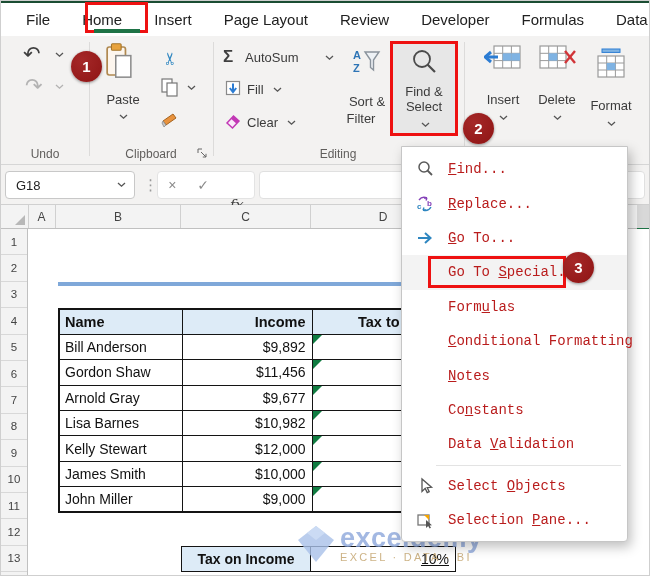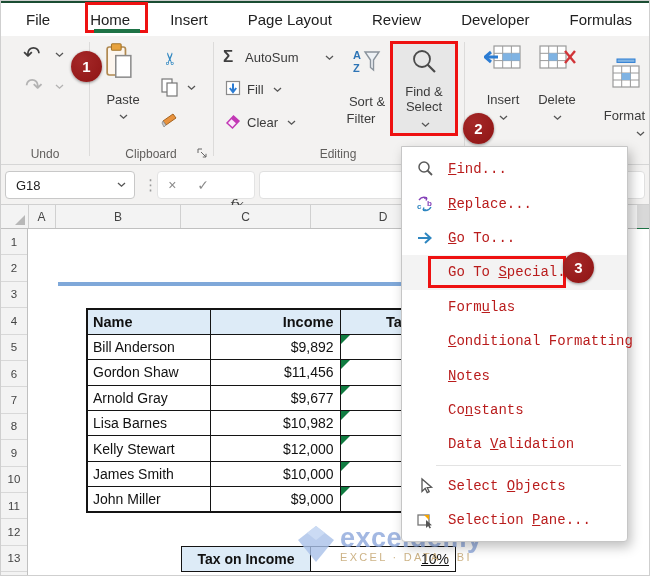--- a/index.html
+++ b/index.html
@@ -2,21 +2,21 @@
 <html><head>
 <meta charset="utf-8">
 <style>
   html,body{margin:0;padding:0;background:#fff;}
   #app{position:relative;width:650px;height:576px;font-family:"Liberation Sans",sans-serif;
        background:#fff;overflow:hidden;border:1px solid #cfcfcf;box-sizing:border-box;}
   .abs{position:absolute;}
   
   #topline{left:0;top:0;width:650px;height:2px;background:#1b4d33;}
   #tabbar{left:0;top:2px;width:650px;height:33px;background:#fff;display:flex;align-items:center;
-          padding-left:25px;gap:40px;box-sizing:border-box;}
+          padding-left:25px;gap:32px;box-sizing:border-box;}
   .tab{font-size:15px;color:#212121;white-space:nowrap;}
   
   #ribbon{left:0;top:35px;width:650px;height:129px;background:#f3f2f1;border-bottom:1px solid #d6d6d6;box-sizing:border-box;}
   .vsep{position:absolute;top:6px;bottom:8px;width:1px;background:#dcdbda;}
   .grplabel{position:absolute;bottom:4px;left:0;right:0;text-align:center;font-size:12px;color:#605e5c;}
   .rlabel{font-size:13px;color:#3b3b3b;white-space:nowrap;}
   .glyph{color:#3f3f3f;}
   .grp{position:absolute;top:0;height:129px;}
   #grp-undo{left:0;width:88px;}
   #grp-clip{left:88px;width:124px;}
@@ -51,21 +51,21 @@
   #corner .tri{position:absolute;right:3px;bottom:3px;width:0;height:0;border-left:10px solid transparent;border-bottom:10px solid #b8b8b8;}
   #ghdr{position:absolute;left:636px;top:0;width:14px;height:23px;background:#d8d8d8;border-bottom:3px solid #1e7346;box-sizing:content-box;}
   #rowhdrs{left:0;top:228px;width:27px;height:348px;background:#f3f3f3;border-right:1px solid #c0c0c0;box-sizing:border-box;}
   .rowhdr{position:absolute;left:0;width:26px;height:26px;border-bottom:1px solid #d8d8d8;font-size:11.5px;color:#444;
           display:flex;align-items:center;justify-content:center;}
   #sheet{left:27px;top:228px;width:623px;height:348px;background:#fff;}
   
   #title-cell{position:absolute;left:30px;top:27px;width:398px;height:26px;background:#fff2cc;
       display:flex;align-items:center;justify-content:center;font-weight:bold;font-size:15.5px;color:#44546a;}
   #title-underline{position:absolute;left:30px;top:53px;width:398px;height:4px;background:#7fa8d9;}
-  #dtable{position:absolute;left:30px;top:79px;border-collapse:collapse;margin-left:28px;}
+  #dtable{position:absolute;left:30px;top:79px;border-collapse:collapse;}
   #dtable th,#dtable td{border:1px solid #141414;height:25.4px;padding:0;font-size:14px;color:#111;box-sizing:border-box;}
   #dtable th{background:#ddebf7;font-weight:bold;font-size:14.5px;}
   #dtable{border:2px solid #141414;}
   #dtable .cname{width:123px;text-align:left;padding-left:5px;}
   #dtable .cval{width:130px;text-align:right;padding-right:6px;}
   #dtable .cblank{width:145px;position:relative;}
   #dtable th.cblank{text-align:center;padding-left:10px;}
   .greentri{position:absolute;left:0;top:0;width:0;height:0;border-top:9px solid #107c41;border-right:9px solid transparent;}
   #tax-label{position:absolute;left:153px;top:317px;width:130px;height:26px;background:#ddebf7;border:1.5px solid #141414;
       box-sizing:border-box;display:flex;align-items:center;justify-content:center;font-weight:bold;font-size:14px;color:#111;}
@@ -288,21 +288,21 @@
     <svg class="chev" style="display:inline-block;margin-top:6px" width="9" height="6">
             <use href="#i-chev"></use>
           </svg></div>
         <div class="abs" style="left: 57px; top: 6px; width: 68px; height: 116px; text-align: center;"><svg width="38" height="30">
             <use href="#cells-delete"></use>
           </svg>
     <div class="rlabel" style="margin-top:16px">Delete</div>
     <svg class="chev" style="display:inline-block;margin-top:6px" width="9" height="6">
             <use href="#i-chev"></use>
           </svg></div>
-        <div class="abs" style="left: 111px; top: 22px; width: 68px; height: 116px; text-align: right;"><svg width="38" height="30">
+        <div class="abs" style="left: 111px; top: 12px; width: 68px; height: 116px; text-align: center;"><svg width="38" height="30">
             <use href="#cells-format"></use>
           </svg>
     <div class="rlabel" style="margin-top:16px">Format</div>
     <svg class="chev" style="display:inline-block;margin-top:6px" width="9" height="6">
             <use href="#i-chev"></use>
           </svg></div>
       </div>
   </div>
 
   <div id="btn-findselect">

